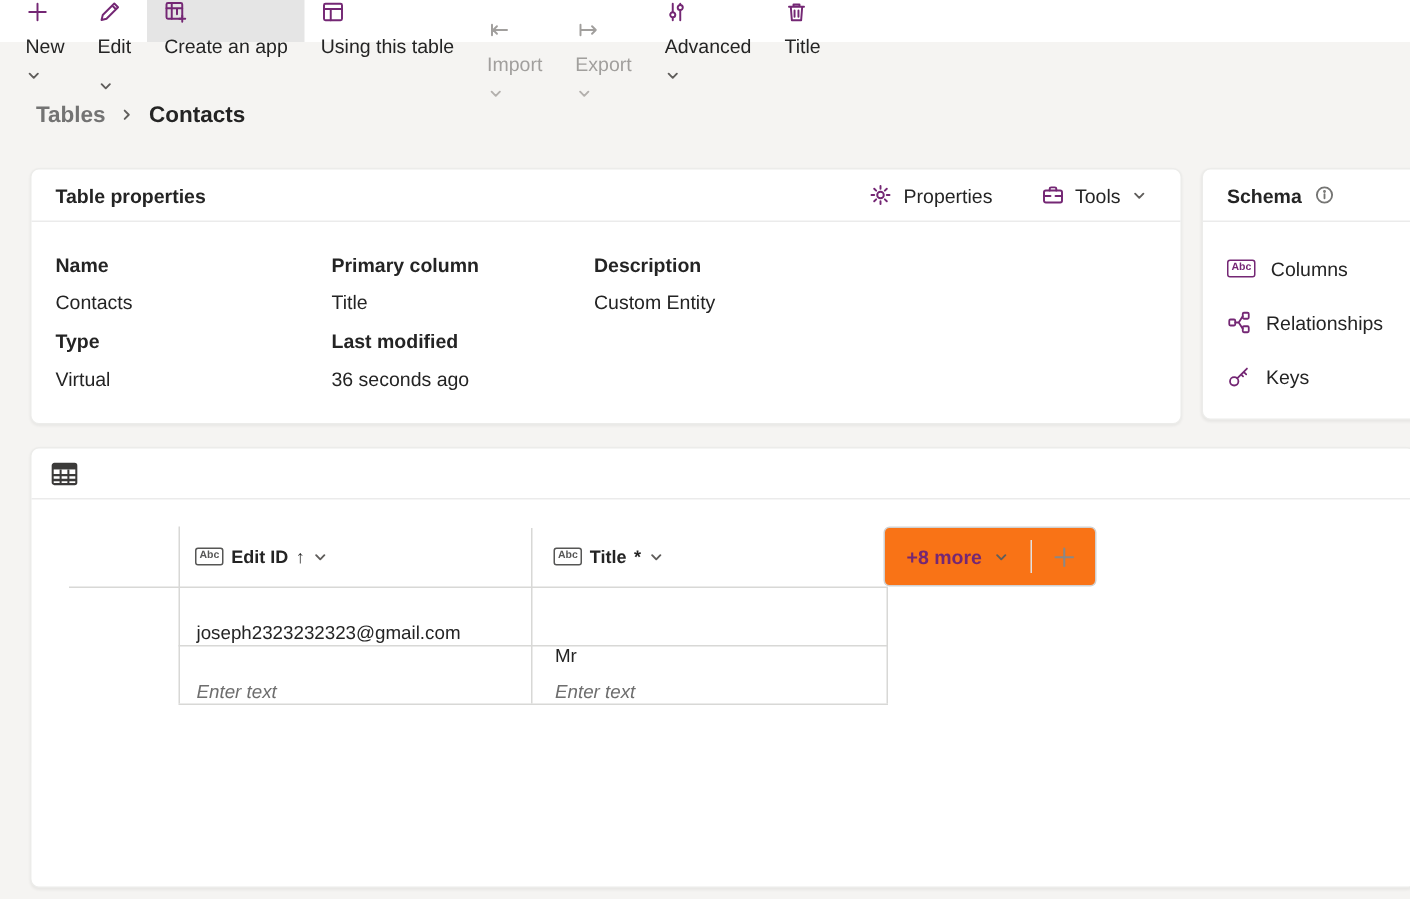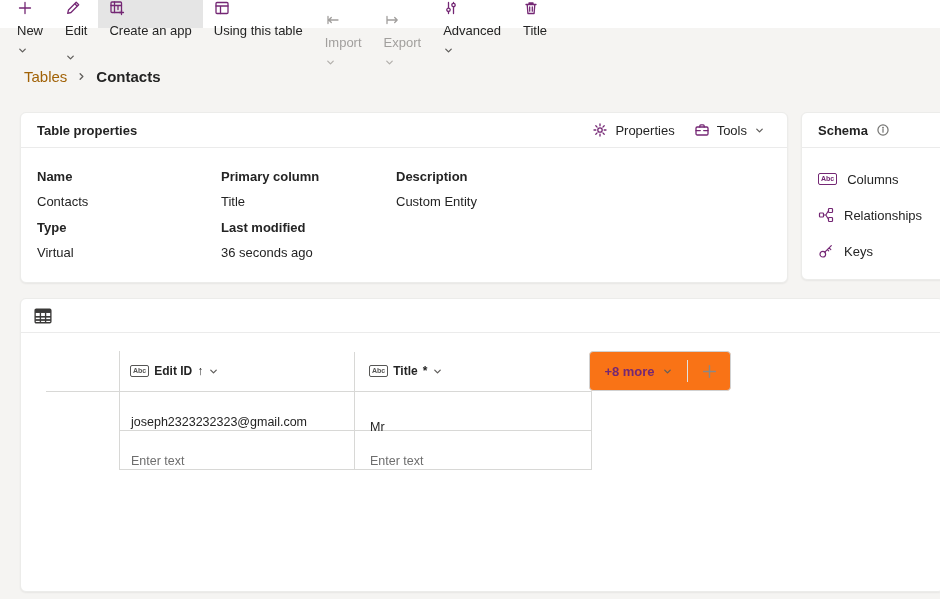--- a/index.html
+++ b/index.html
@@ -20,35 +20,35 @@
   }
   .tb-item.active { background:#e5e5e5; }
   .tb-item.disabled { color:#a19f9d; cursor:default;margin-top:12px; }
   .ico { width:16px; height:16px; stroke:#742774; fill:none; stroke-width:1.3; stroke-linecap:round; stroke-linejoin:round; flex:none; }
   .ico.gray { stroke:#a19f9d; }
   .chev { width:11px; height:11px; stroke:#605e5c; fill:none; stroke-width:1.4; stroke-linecap:round; stroke-linejoin:round; flex:none; }
   .chev.gray { stroke:#b3b0ad; }
   .split-div { width:1px; height:16px; background:#d1d1d1; margin:0 2px; }
   
   .breadcrumb { position:absolute; left:24px; top:68px; display:flex; align-items:center; gap:9px; font-size:15px; }
-  .bc-parent { color:#a16207; cursor:pointer; }
+  .bc-parent { color:#737373; cursor:pointer;font-weight:bold; }
   .bc-current { font-weight:700; }
   
   .card {
     position:absolute; background:#fff; border:1px solid #ececea; border-radius:6px;
     box-shadow:0 1px 2px rgba(0,0,0,.06);
   }
   .card-header {
     height:35px; display:flex; align-items:center; padding:0 16px;
     border-bottom:1px solid #ebebeb;
   }
   .card-title { font-size:13px; font-weight:700; }
   
   .props-card { left:20px; top:112px; width:768px; height:171px; }
-  .props-actions { margin-left:auto; display:flex; align-items:center; gap:7px; }
+  .props-actions { margin-left:auto; display:flex; align-items:center; gap:20px; }
   .action-btn { display:flex; align-items:center; gap:7px; background:none; border:none; font:inherit; color:#242424; cursor:pointer; }
   .props-body { display:flex; padding:20px 16px 0 16px; }
   .pcol1 { width:184px; } .pcol2 { width:175px; } .pcol3 { flex:1; }
   .plabel { font-weight:700; line-height:18px; margin-bottom:7px; }
   .pvalue { line-height:18px; margin-bottom:8px; }
   
   .schema-card { left:801px; top:112px; width:158px; height:168px; }
   .schema-items { padding:13px 16px 0 16px; }
   .schema-item { display:flex; align-items:center; gap:10px; height:36px; cursor:pointer; }
   .abc-box {
@@ -56,21 +56,21 @@
     border:1px solid #742774; color:#742774; border-radius:2px;
     font-size:7px; font-weight:700; padding:1px 2px; line-height:1.1; flex:none;
   }
   .abc-box.dark { border-color:#565655; color:#565655; }
   
   .data-card { left:20px; top:298px; width:924px; height:294px; }
   .data-header { height:34px; display:flex; align-items:center; gap:12px; padding:0 13px; border-bottom:1px solid #ebebeb; }
   .gline { position:absolute; background:#d8d8d6; }
   .ghead { position:absolute; display:flex; align-items:center; gap:5px; font-size:12px; font-weight:700; }
   .gcell { position:absolute; display:flex; align-items:flex-end; font-size:12.5px; }
-  .placeholder { color:#6e6e6e; }
+  .placeholder { font-style:italic; color:#6e6e6e; }
   .more-box {
     position:absolute; left:568px; top:52px; width:142px; height:40px;
     border:1px solid #d1d1d1; border-radius:4px; background:#f97316; z-index:2;
     display:flex; align-items:center;
   }
   .more-label-wrap { flex:1; display:flex; align-items:center; justify-content:center; gap:7px; cursor:pointer; }
   .more-label { color:#742774; font-weight:700; }
   .more-div { width:1px; height:22px; background:#e1e1e1; }
   .plus-btn { width:42px; display:flex; align-items:center; justify-content:center; background:none; border:none; cursor:pointer; }
   .sort-ind { font-size:12px; font-weight:400; }
@@ -278,21 +278,21 @@
     <button class="plus-btn">
       <svg viewBox="0 0 16 16" style="width:17px;height:17px;fill:none;stroke:#8a8886;stroke-width:1.3;stroke-linecap:round">
           <path d="M8 2.5v11M2.5 8h11"></path>
         </svg>
     </button>
   </div>
 
   <div class="gcell" style="left:99px;top:93px;width:234px;height:37px;padding-left:11px">
     <span>joseph2323232323@gmail.com</span>
   </div>
-  <div class="gcell" style="left:334px;top:98px;width:236px;height:37px;padding-left:15px">
+  <div class="gcell" style="left:334px;top:108px;width:236px;height:37px;padding-left:15px">
     <span>Mr</span>
   </div>
   <div class="gcell placeholder" style="left:99px;top:132px;width:234px;height:37px;padding-left:11px">
     <span>Enter text</span>
   </div>
   <div class="gcell placeholder" style="left:334px;top:132px;width:236px;height:37px;padding-left:15px">
     <span>Enter text</span>
   </div>
 </div>
 

